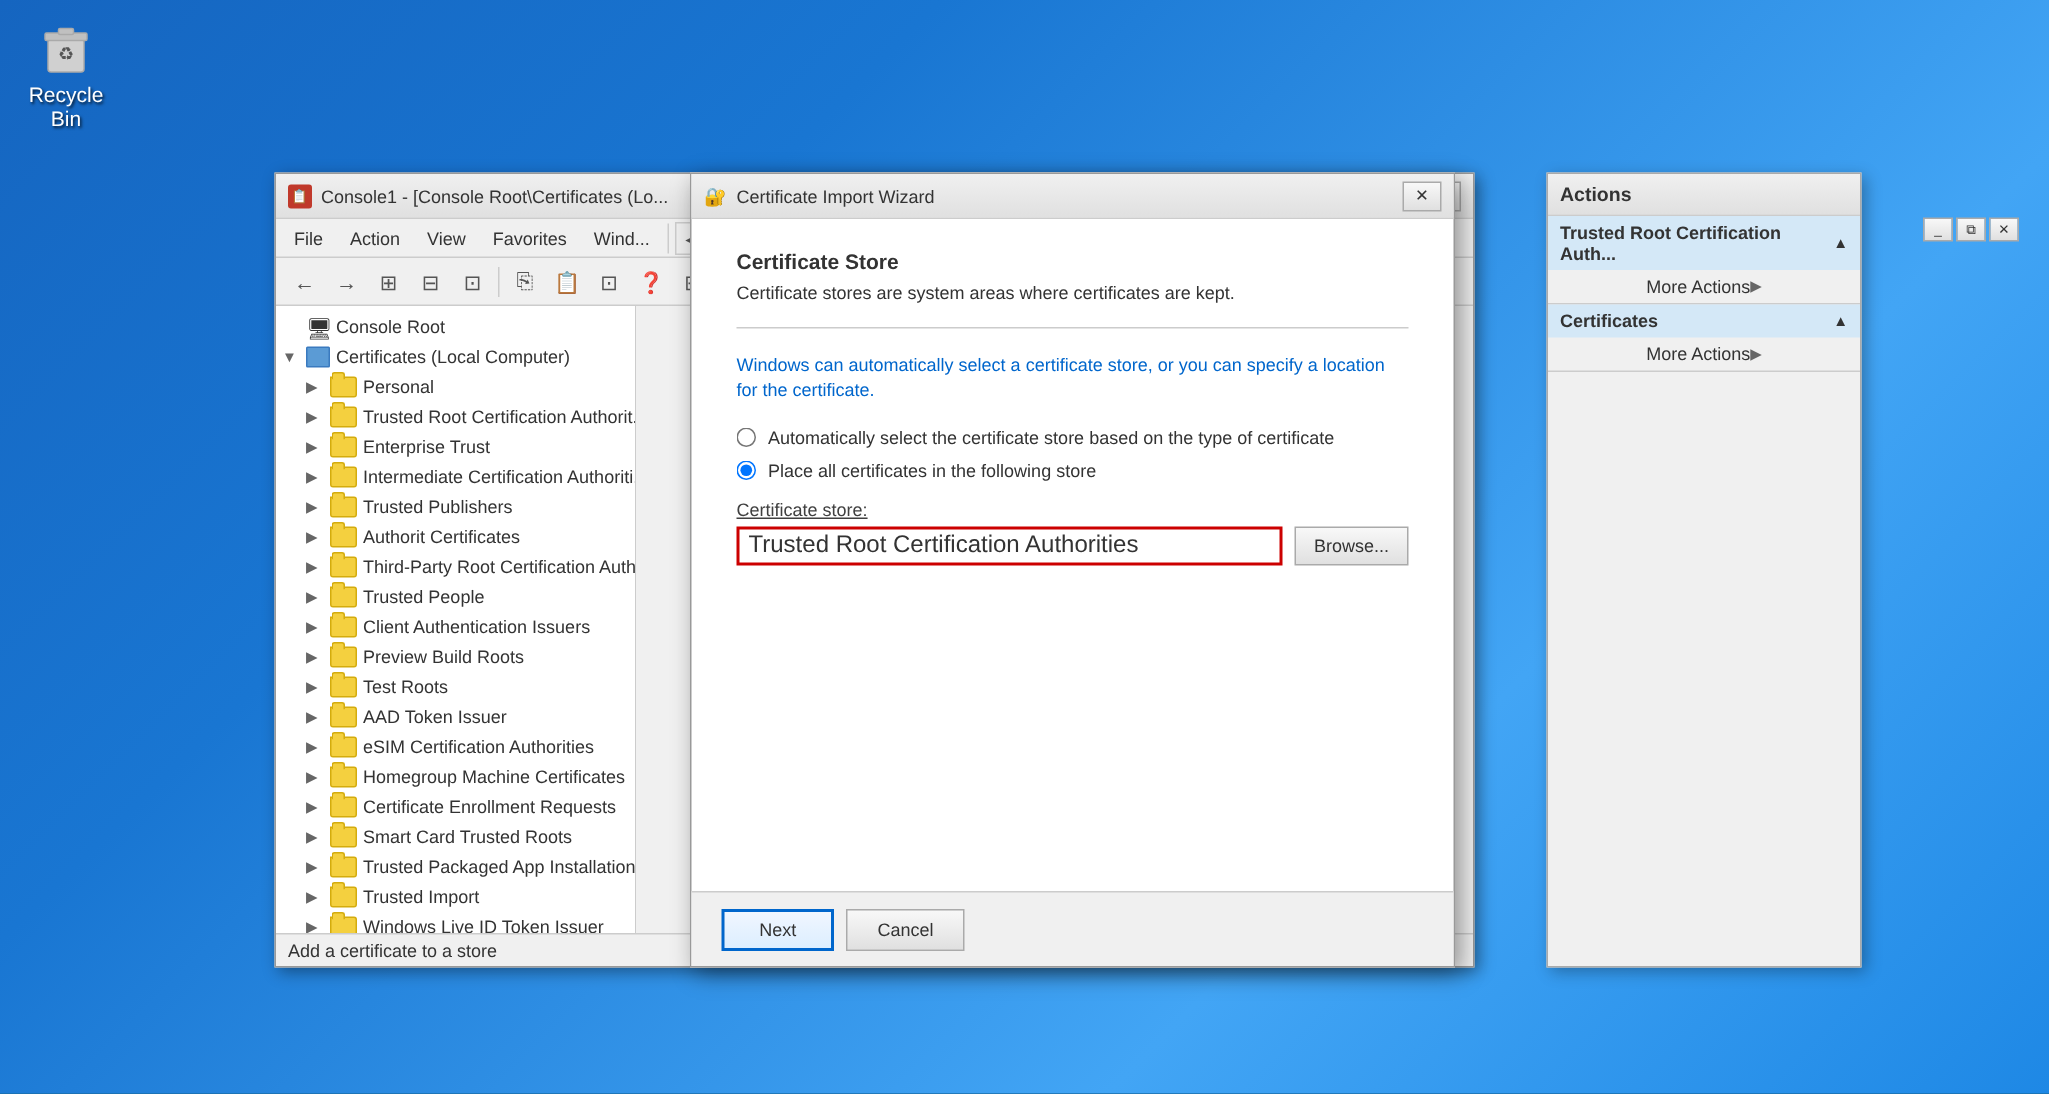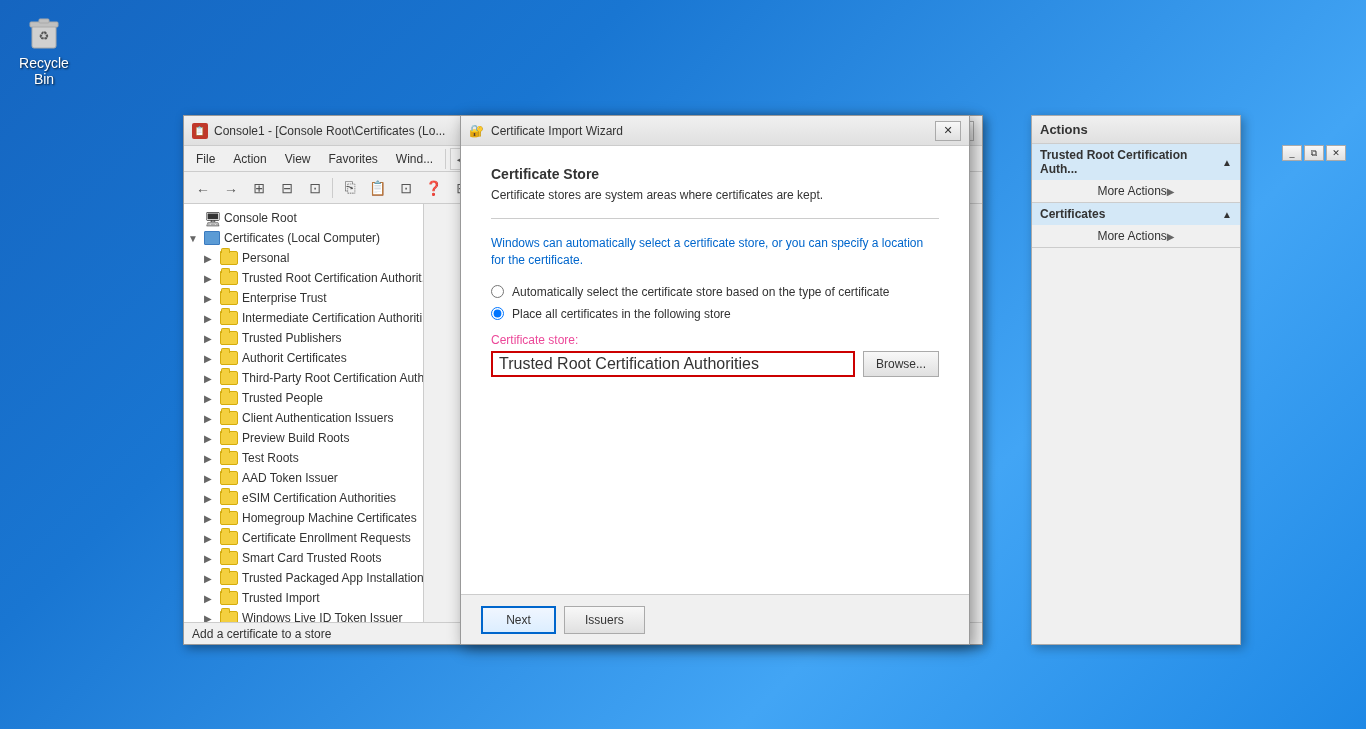--- a/index.html
+++ b/index.html
@@ -369,22 +369,23 @@
     }
     .radio-label {
       font-size: 12px;
       color: #333;
     }
     .store-input-group {
       margin-top: 8px;
     }
     .store-label {
       font-size: 12px;
-      color: #ec4899;
+      color: #404040;
       margin-bottom: 4px;
+      text-decoration: underline;
     }
     .store-input-row {
       display: flex;
       align-items: center;
       gap: 8px;
     }
     .store-input {
       flex: 1;
       height: 26px;
       padding: 2px 6px;
@@ -703,17 +704,17 @@
         <div class="store-label">Certificate store:</div>
         <div class="store-input-row">
           <input type="text" class="store-input" value="Trusted Root Certification Authorities" style="">
           <button class="browse-btn">Browse...</button>
         </div>
       </div>
     </div>
 
     <div class="wizard-footer">
       <button class="wizard-btn primary">Next</button>
-      <button class="wizard-btn">Issuers</button>
+      <button class="wizard-btn">Cancel</button>
     </div>
   </div>
 
 </div>
 
 </body></html>

